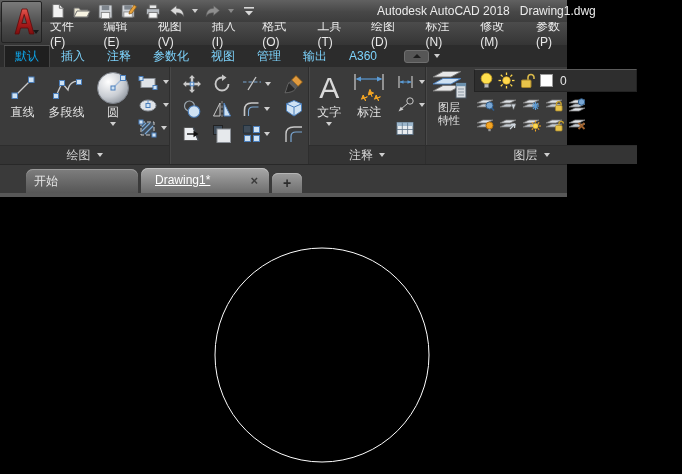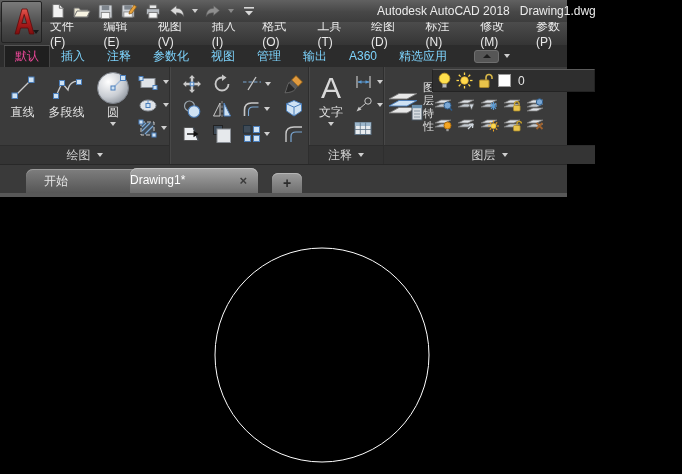--- a/index.html
+++ b/index.html
@@ -19,21 +19,21 @@
            background:linear-gradient(#7a7a7a,#4a4a4a 60%,#383838); border:1px solid #222; border-radius:2px;
            display:flex; align-items:center; justify-content:center; }
 
   
   .menubar { height:23px; background:linear-gradient(#4c4c4c,#353535); display:flex; align-items:center; gap:23px; padding-left:50px; }
   .menu-item { font-size:12px; color:#e9e9e9; cursor:default; }
 
   
   .ribbontabs { height:22px; background:#2c2c2c; display:flex; align-items:stretch; padding-left:4px; }
   .rtab { display:flex; align-items:center; padding:0 11px; font-size:12px; color:#7dd3fc; }
-  .rtab.active { background:#1f1f1f; color:#ec4899; box-shadow:inset 0 1px 0 #555, inset 1px 0 0 #444, inset -1px 0 0 #444; }
+  .rtab.active { background:#1f1f1f; color:#0ea5e9; box-shadow:inset 0 1px 0 #555, inset 1px 0 0 #444, inset -1px 0 0 #444; }
   .rib-collapse { display:flex; align-items:center; gap:5px; margin-left:16px; }
   .pill { width:25px; height:13px; background:#565656; border:1px solid #6f6f6f; border-radius:3px; display:flex; align-items:center; justify-content:center; }
   .up { width:0;height:0;border-left:4px solid transparent;border-right:4px solid transparent;border-bottom:4px solid #1d1d1d; }
 
   
   .ribbon { height:98px; background:#3b3b3b; display:flex; border-bottom:1px solid #282828; }
   .panel { display:flex; flex-direction:column; }
   .panel + .panel { border-left:1px solid #2e2e2e; box-shadow:inset 1px 0 0 #484848; }
   .pcontent { flex:1; display:flex; }
   .ptitle { height:19px; background:#343434; border-top:1px solid #2d2d2d; display:flex; align-items:center; justify-content:center; gap:6px; font-size:12px; color:#d2d2d2; }
@@ -50,35 +50,35 @@
 
   .p-modify { width:160px; }
   .modgrid { display:grid; grid-template-columns:24px 24px 36px 24px; grid-auto-rows:25px; padding:4px 0 0 12px; column-gap:6px; }
   .mcell { display:flex; align-items:center; justify-content:flex-start; gap:3px; }
 
   .p-anno { width:117px; }
   .p-anno .pcontent { padding:2px 0 0 5px; gap:4px; }
 
   .p-layer { width:214px; }
   .p-layer .pcontent { padding:2px 0 0 3px; gap:5px; }
-  .propsbtn { width:40px; display:flex; align-items:center; }
+  .propsbtn { width:40px; display:flex; flex-direction:column; align-items:center; }
   .propsbtn .blbl { font-size:11px; line-height:13px; width:26px; word-break:break-all; }
   .layer-right { display:flex; flex-direction:column; }
   .layerbar { width:163px; height:23px; background:#2e2e2e; border:1px solid #232323; border-top-color:#5a5a5a; display:flex; align-items:center; gap:5px; padding:0 5px; }
   .layerbar .curlayer { font-size:12px; color:#e6e6e6; margin-left:2px; }
   .swatch { width:13px; height:13px; background:#ffffff; border:1px solid #9a9a9a; }
   .lrow { display:flex; gap:4px; margin-top:4px; padding-left:2px; }
   .lrow svg { display:block; }
 
   
   .filetabs { position:relative; height:32px; background:#3a3a3a; }
   .filetabs::after { content:""; position:absolute; left:0; bottom:0; width:100%; height:4px; background:#585858; }
   .ftab { position:absolute; bottom:4px; border-radius:7px 7px 0 0; font-size:12px; z-index:2; }
-  .ftab-start { left:26px; width:112px; height:24px; background:linear-gradient(#7e7e7e,#565656); color:#e8e8e8; line-height:24px; padding-left:18px; box-shadow:inset 0 1px 0 #9a9a9a; }
-  .ftab-draw { left:130px; width:128px; height:25px; background:linear-gradient(#a8a8a8,#6e6e6e); color:#ffffff; line-height:25px; padding-left:0; box-shadow:inset 0 1px 0 #c0c0c0; }
+  .ftab-start { left:26px; width:112px; height:24px; background:linear-gradient(#7e7e7e,#565656); color:#e8e8e8; line-height:24px; padding-left:8px; box-shadow:inset 0 1px 0 #9a9a9a; }
+  .ftab-draw { left:141px; width:128px; height:25px; background:linear-gradient(#a8a8a8,#6e6e6e); color:#ffffff; line-height:25px; padding-left:14px; box-shadow:inset 0 1px 0 #c0c0c0;text-decoration:underline; }
   .ftab-close { position:absolute; right:11px; top:0; color:#3b3b3b; font-size:13px; font-weight:bold; line-height:25px; }
   .ftab-plus { left:272px; width:30px; height:20px; background:linear-gradient(#9c9c9c,#6f6f6f); color:#2c2c2c; text-align:center; line-height:20px; font-size:14px; font-weight:bold; border-radius:6px 6px 0 0; box-shadow:inset 0 1px 0 #b5b5b5; }
 
   
   .canvas { height:277px; background:#000; position:relative; }
 
   svg { overflow:visible; }
   .node { fill:#cfe2f3; stroke:#4a7ebb; stroke-width:1; }
   .gl { stroke:#c9c9c9; stroke-width:1.3; fill:none; }
 </style>
@@ -186,21 +186,20 @@
 
   <div class="ribbontabs">
     <span class="rtab active">默认</span>
     <span class="rtab">插入</span>
     <span class="rtab">注释</span>
     <span class="rtab">参数化</span>
     <span class="rtab">视图</span>
     <span class="rtab">管理</span>
     <span class="rtab">输出</span>
     <span class="rtab">A360</span>
-    <span class="rtab">精选应用</span>
     <span class="rib-collapse">
       <span class="pill">
           <span class="up"></span>
         </span>
       <span class="dd"></span>
     </span>
   </div>
 
   <div class="ribbon">
 
@@ -364,20 +363,37 @@
     </div>
 
     <div class="panel p-anno">
       <div class="pcontent">
         <div class="bigbtn" style="width:34px">
           <span class="bicon" style="font-size:30px;color:#d9d9d9;line-height:30px;">
             <span>A</span>
           </span>
           <span class="blbl">文字</span>
           <span class="dd"></span>
+        </div>
+        <div class="bigbtn" style="width:46px">
+          <span class="bicon">
+            <svg width="38" height="32" viewBox="0 0 38 32">
+              <line x1="5" y1="2" x2="5" y2="18" stroke="#b9b9b9" stroke-width="1.4"></line>
+              <line x1="33" y1="2" x2="33" y2="18" stroke="#b9b9b9" stroke-width="1.4"></line>
+              <line x1="7" y1="7" x2="31" y2="7" stroke="#5b9bd5" stroke-width="1.2"></line>
+              <path d="M5.5 7 L11 4.5 V9.5 Z" fill="#5b9bd5"></path>
+                <path d="M32.5 7 L27 4.5 V9.5 Z" fill="#5b9bd5"></path>
+              <g fill="#f5a623">
+                  <path d="M12 26 l1.2-3 1.2 3 3-1.2-3 1.2 1.2 3-1.2-3-3 1.2 Z" stroke="#f5a623"></path>
+                  <path d="M19 20 l1-2.6 1 2.6 2.6 1-2.6 1 1 2.6-1-2.6-2.6 1 Z" stroke="#f5a623"></path>
+                  <path d="M25 26 l1.2-3 1.2 3 3-1.2-3 1.2 1.2 3-1.2-3-3 1.2 Z" stroke="#f5a623"></path>
+                </g>
+            </svg>
+          </span>
+          <span class="blbl">标注</span>
         </div>
         <div class="smallcol">
           <span class="srow">
             <svg width="19" height="14" viewBox="0 0 19 14">
                 <line x1="3" y1="1" x2="3" y2="13" stroke="#b9b9b9" stroke-width="1.3"></line>
                 <line x1="16" y1="1" x2="16" y2="13" stroke="#b9b9b9" stroke-width="1.3"></line>
                 <line x1="4" y1="7" x2="15" y2="7" stroke="#5b9bd5"></line>
                 <path d="M3.5 7 L7.5 5.2 V8.8 Z" fill="#5b9bd5"></path>
                 <path d="M15.5 7 L11.5 5.2 V8.8 Z" fill="#5b9bd5"></path>
               </svg>

